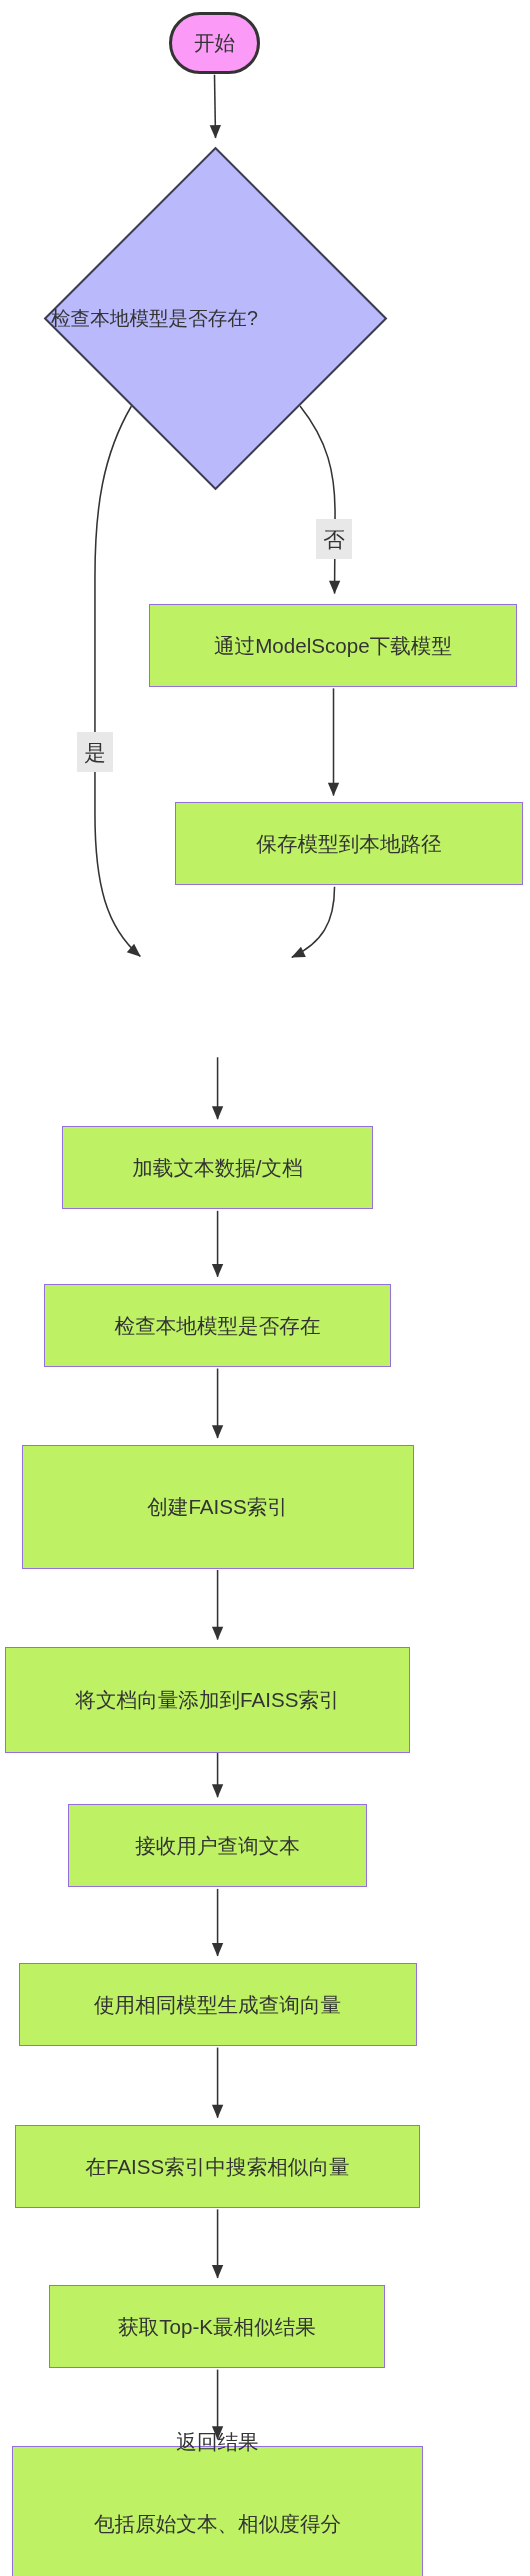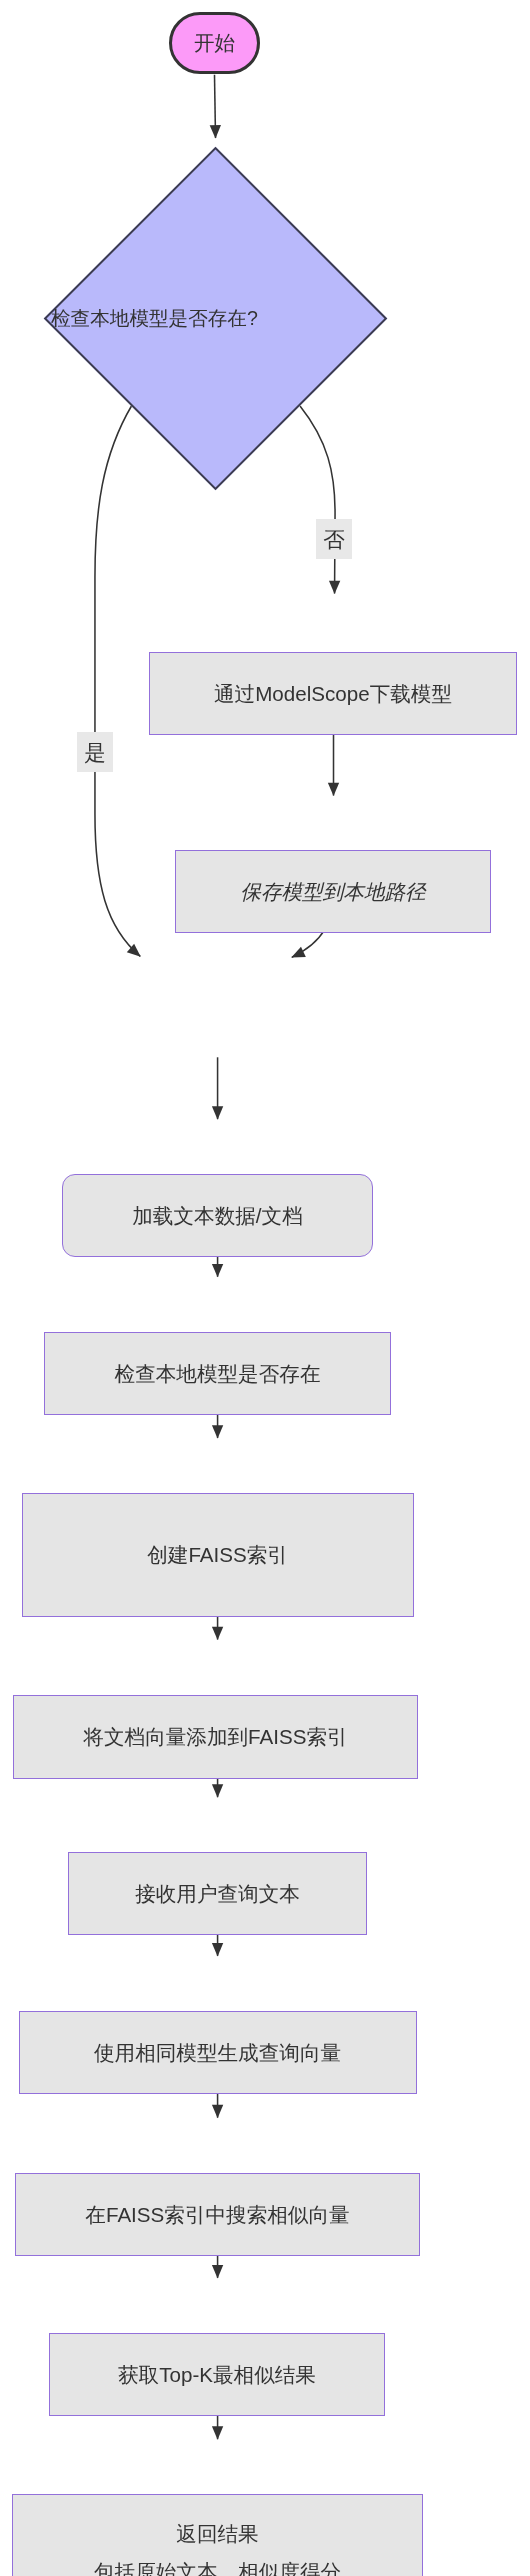--- a/index.html
+++ b/index.html
@@ -5,45 +5,45 @@
   html,body{margin:0;padding:0;background:#ffffff;}
   #canvas{
     position:relative;width:531px;height:2754px;background:#ffffff;overflow:hidden;
     font-family:"Liberation Sans","DejaVu Sans",sans-serif;color:#333333;
   }
   #edges{position:absolute;left:0;top:0;width:531px;height:2754px;}
   .node{
     position:absolute;display:flex;align-items:center;justify-content:center;
     text-align:right;box-sizing:border-box;font-size:20.6px;color:#333333;
   }
-  .process{background:#e5e5e5;border:1.5px solid #9370DB;margin-top:48px;}
+  .process{background:#bef264;border:1.5px solid #9370DB;}
   .terminal{background:#fc9af8;border:3.1px solid #333333;border-radius:32px;font-size:20.6px;}
-  .multi{flex-direction:column;line-height:1.85;}
+  .multi{flex-direction:column;line-height:1.85;gap:44px;}
   .diamond-shape{
     position:absolute;left:94px;top:197px;width:243px;height:243px;
     background:#b9b9fb;border:2.1px solid #3b3b4f;box-sizing:border-box;
     transform:rotate(45deg);
   }
   .diamond-label{
     position:absolute;left:51px;top:298px;width:330px;height:41px;
     display:flex;align-items:center;justify-content:flex-start;font-size:19.6px;color:#333333;
   }
   .edge-label{
     position:absolute;background:#e8e8e8;color:#333333;font-size:21.6px;
     display:flex;align-items:center;justify-content:center;padding:4.1px 6.2px;box-sizing:border-box;
   }
   
   #n-start{left:169px;top:12px;width:91px;height:62px;}
   #n-download{left:149px;top:604px;width:368px;height:83px;}
-  #n-save{left:175px;top:802px;width:316px;height:83px;font-style:italic;}
+  #n-save{left:175px;top:802px;width:348px;height:83px;}
   #n-load-local{left:32px;top:973px;width:371px;height:83px;}
-  #n-load-text{left:62px;top:1126px;width:311px;height:83px;border-radius:13px;}
+  #n-load-text{left:62px;top:1126px;width:311px;height:83px;}
   #n-doc-vectors{left:44px;top:1284px;width:347px;height:83px;}
   #n-create-index{left:21.6px;top:1445px;width:392px;height:124px;}
-  #n-add-vectors{left:13px;top:1647px;width:405px;height:84px;}
+  #n-add-vectors{left:5px;top:1647px;width:405px;height:106px;}
   #n-receive-query{left:68px;top:1804px;width:299px;height:83px;}
   #n-query-vector{left:18.5px;top:1963px;width:398px;height:83px;}
   #n-search{left:15px;top:2125px;width:405px;height:83px;}
   #n-topk{left:49px;top:2285px;width:336px;height:83px;}
   #n-return{left:12px;top:2446px;width:411px;height:157px;}
   #lbl-no{left:316px;top:519px;min-width:36px;height:40px;}
   #lbl-yes{left:77px;top:732px;min-width:36px;height:40px;}
 </style>
 </head>
 <body>

